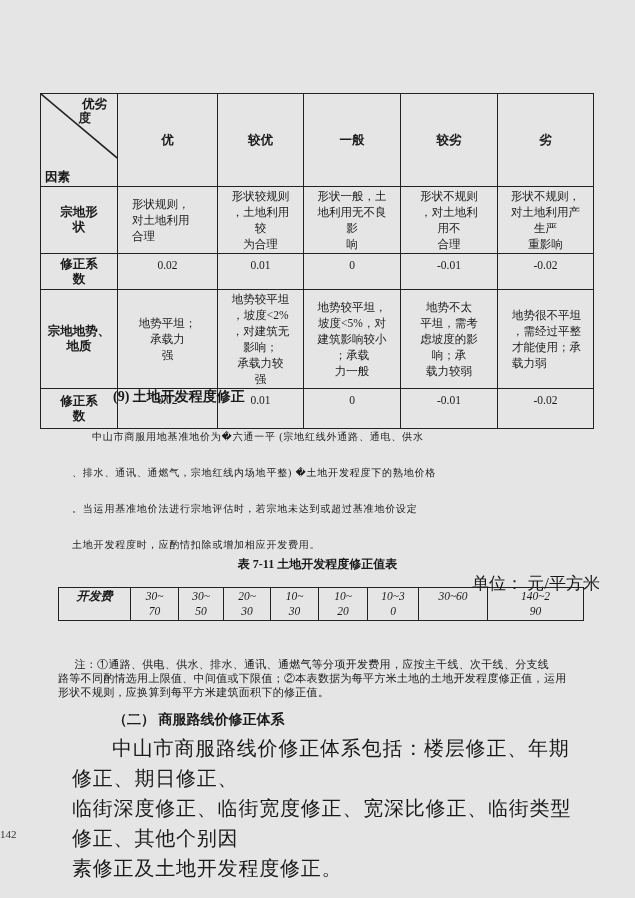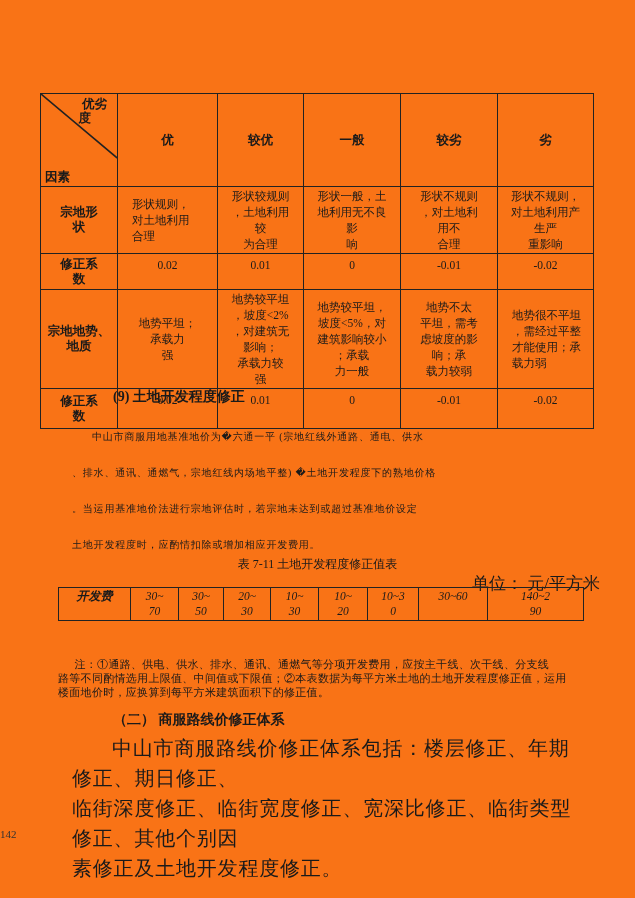--- a/index.html
+++ b/index.html
@@ -1,21 +1,21 @@
 <!DOCTYPE html>
 <html><head>
 <meta charset="utf-8">
 <style>
   * { margin: 0; padding: 0; box-sizing: border-box; }
   html, body { background: #ffffff; }
   .page {
     position: relative;
     width: 635px;
     height: 898px;
-    background: #f97316;
+    background: #e5e5e5;
     font-family: "Liberation Serif", "DejaVu Serif", serif;
     color: #1a1a1a;
     overflow: hidden;
   }
   
   table { border-collapse: collapse; table-layout: fixed; }
   .t1 {
     position: absolute;
     left: 40px; top: 93px;
     width: 553px;
@@ -69,21 +69,21 @@
     line-height: 36px;
     letter-spacing: 0.8px;
     white-space: pre-line;
     text-indent: 2em;
   }
   .t2title {
     position: absolute;
     left: 0; top: 556px;
     width: 635px;
     text-align: center;
-    font-weight: normal;
+    font-weight: bold;
     font-size: 12px;
   }
   .unit {
     position: absolute;
     right: 35px; top: 572px;
     font-size: 17px;
   }
   
   .t2 {
     position: absolute;
@@ -284,21 +284,21 @@
 0</td>
       <td>30~60</td>
       <td>140~2
 90</td>
     </tr>
   </tbody>
     </table>
 
   <div class="note">注：①通路、供电、供水、排水、通讯、通燃气等分项开发费用，应按主干线、次干线、分支线
 路等不同酌情选用上限值、中间值或下限值；②本表数据为每平方米土地的土地开发程度修正值，运用
-楼面地价时，应换算到每平方米建筑面积下的修正值。</div>
+形状不规则，应换算到每平方米建筑面积下的修正值。</div>
 
   <div class="h2">（二） 商服路线价修正体系</div>
   <div class="para2">中山市商服路线价修正体系包括：楼层修正、年期修正、期日修正、
 临街深度修正、临街宽度修正、宽深比修正、临街类型修正、其他个别因
 素修正及土地开发程度修正。</div>
 
   <div class="pagenum">142</div>
 
 </div>
 

